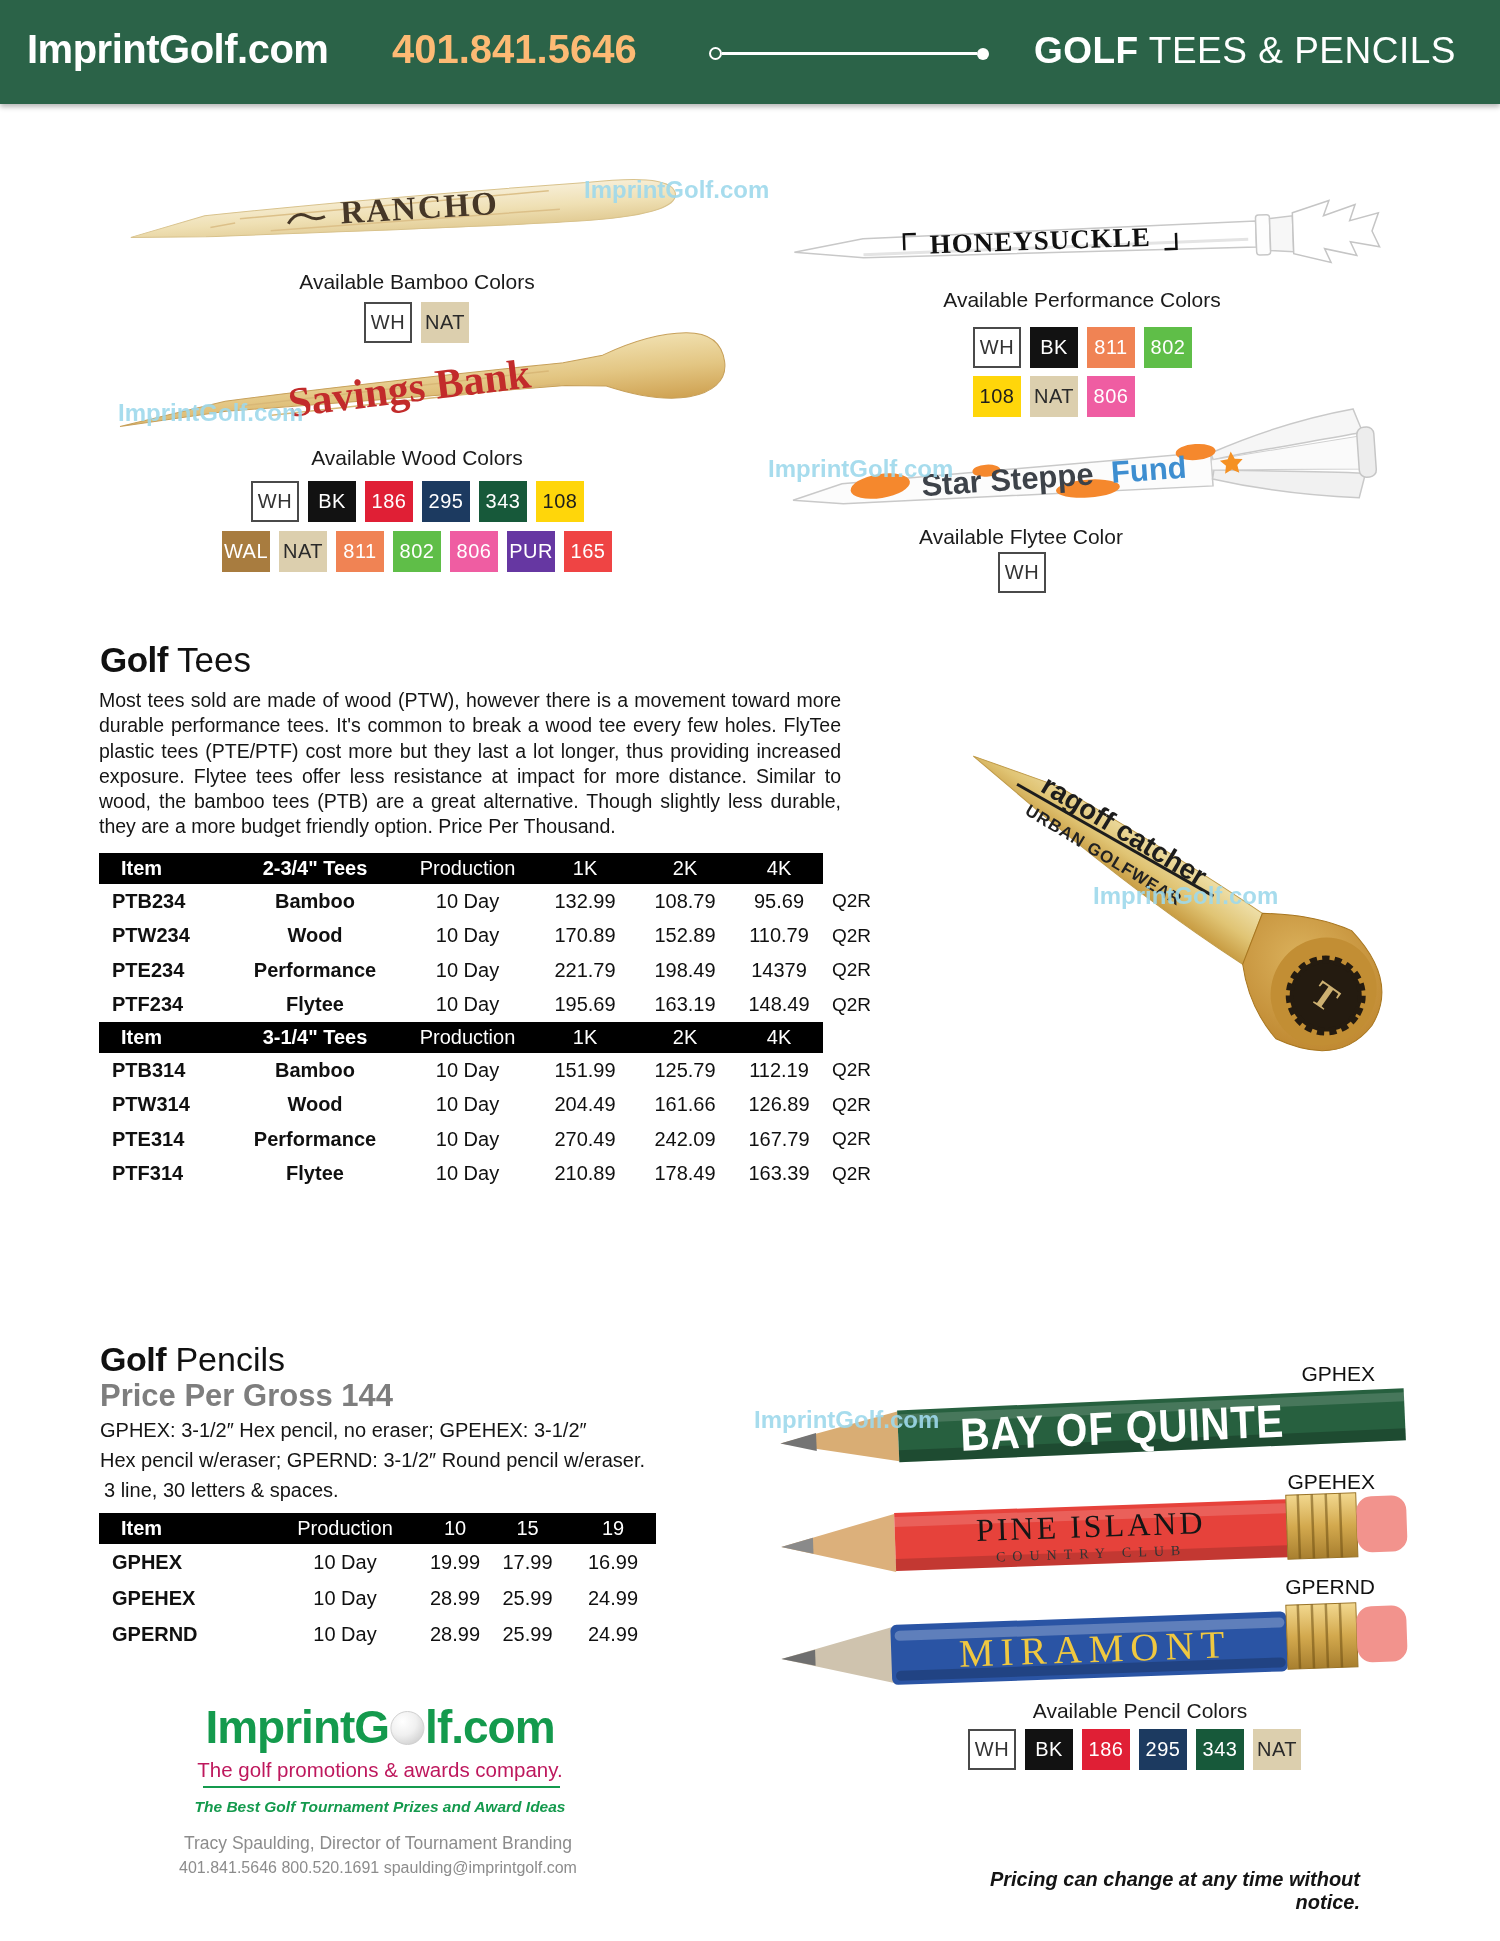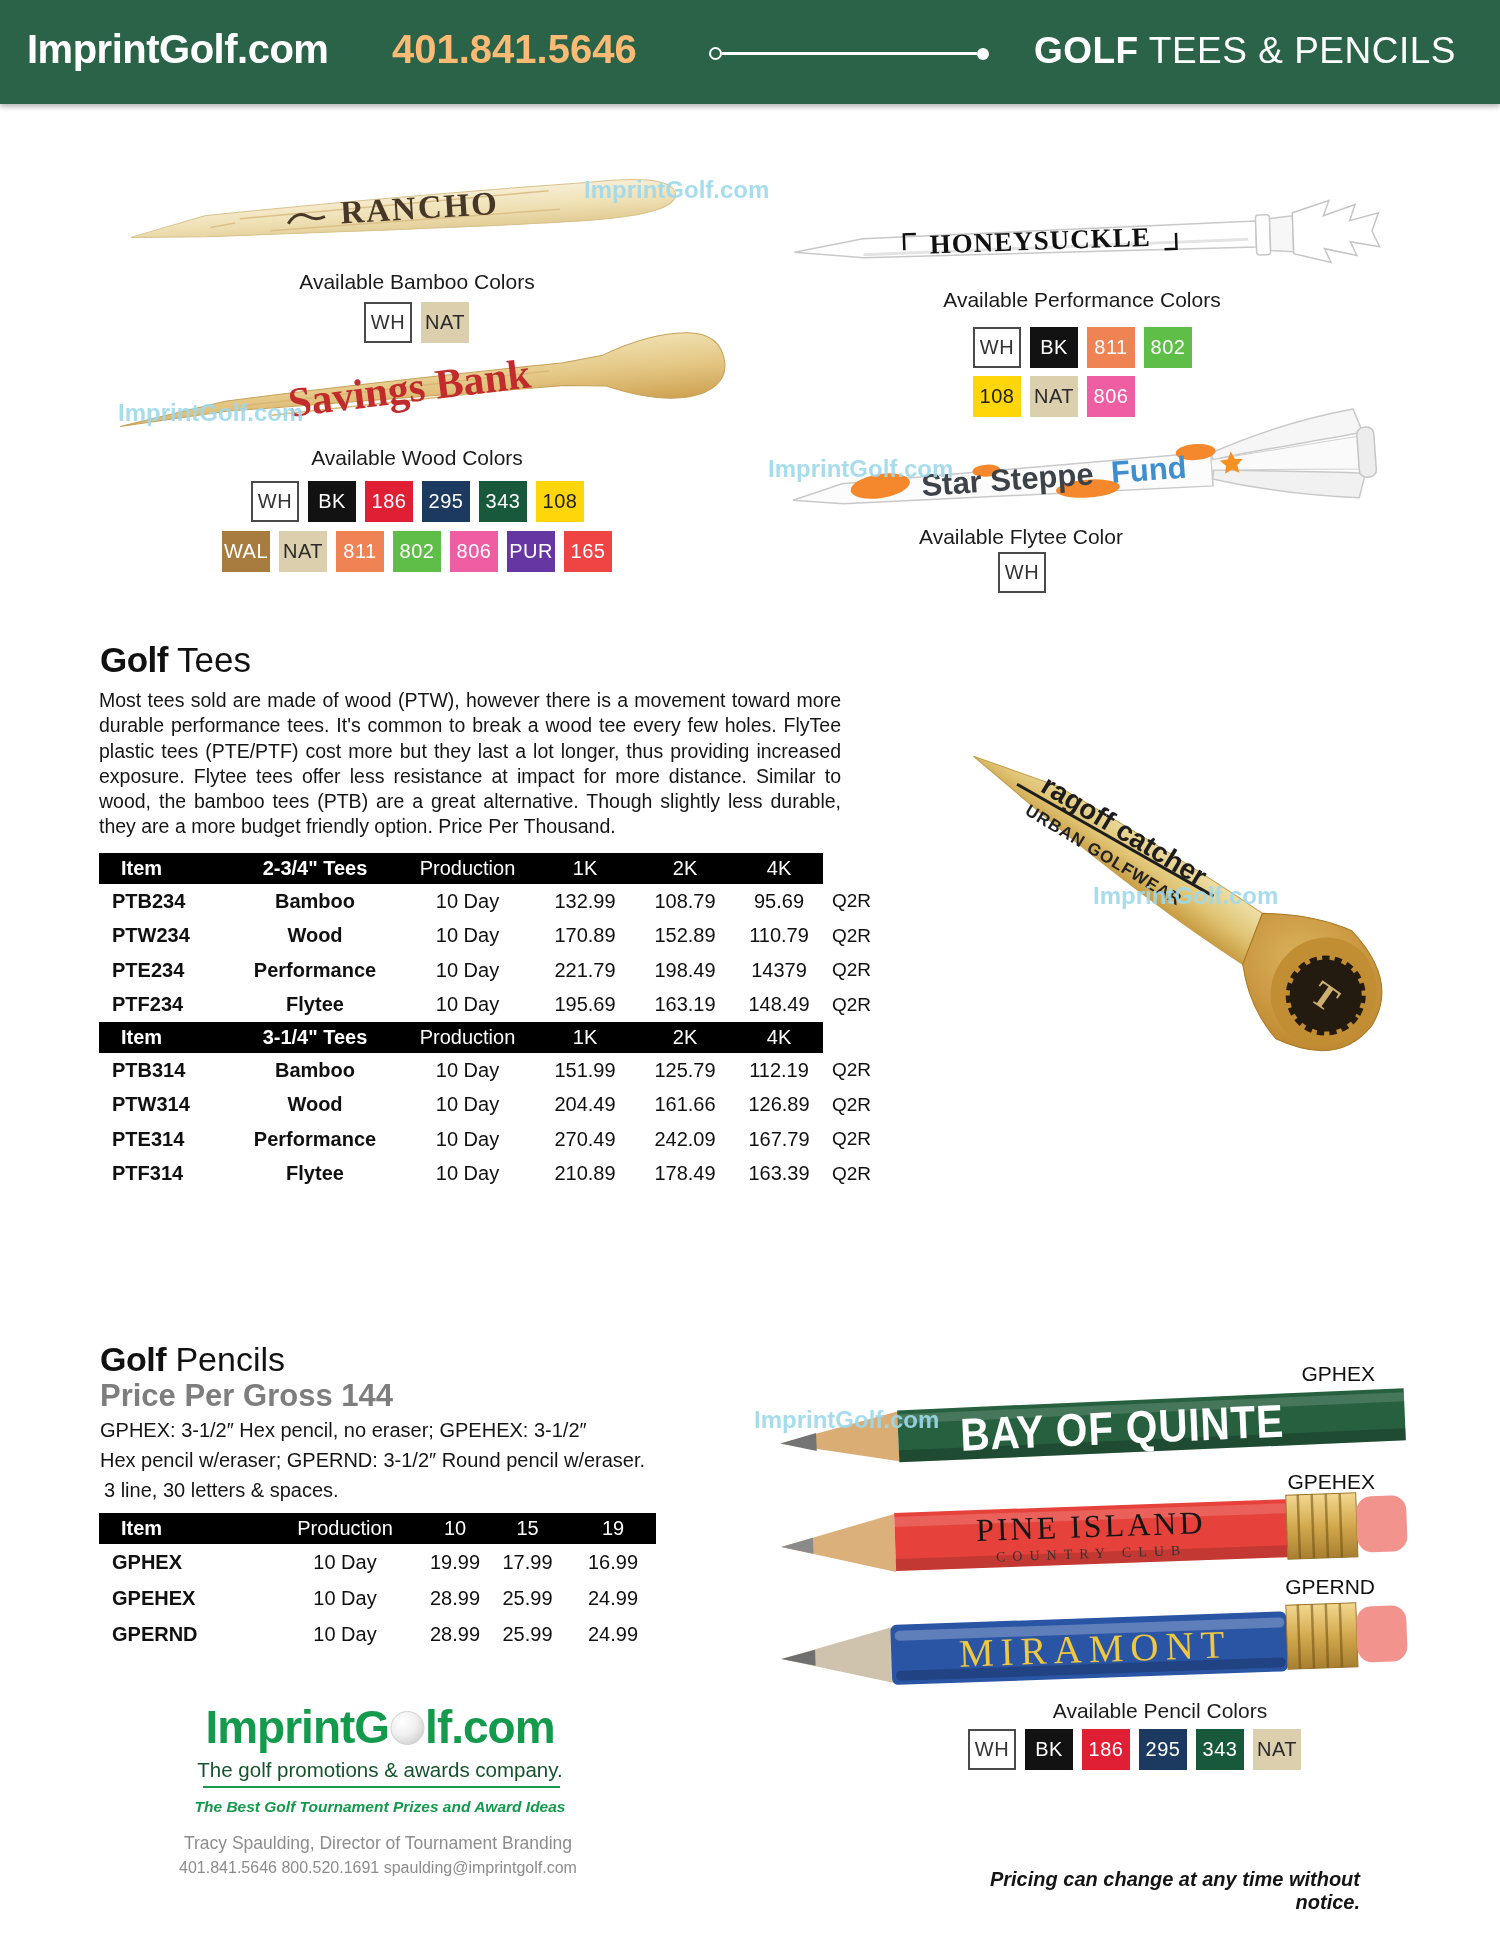--- a/index.html
+++ b/index.html
@@ -59,21 +59,21 @@
   .pencil-label{position:absolute;font-size:21px;color:#111;width:225px;text-align:right;}
   .pricing-note{position:absolute;left:940px;top:1868px;width:420px;text-align:right;
                 font-size:20px;font-weight:bold;font-style:italic;color:#141414;}
 
   
   .f-center{position:absolute;transform:translateX(-50%);white-space:nowrap;text-align:center;}
   .footer-logo{font-size:46px;font-weight:bold;color:#149a4d;letter-spacing:-1px;}
   .golf-ball{display:inline-block;width:32px;height:32px;border-radius:50%;margin:0 1px -2px 1px;
              background:radial-gradient(circle at 35% 30%, #ffffff 0%, #f0f0f0 45%, #c2c2c2 100%);
              border:1px solid #cfcfcf;}
-  .footer-tagline{font-size:20.5px;color:#14532d;text-align:right;}
+  .footer-tagline{font-size:20.5px;color:#be185d;text-align:right;}
   .footer-underline{position:absolute;left:203px;top:1786px;width:357px;height:2px;background:#149a4d;}
   .footer-slogan{font-size:15.5px;font-weight:bold;font-style:italic;color:#149a4d;}
   .footer-contact{font-size:17.5px;color:#8c8c8c;}
   .footer-contact2{font-size:16px;color:#8c8c8c;}
 
   .img{position:absolute;}
 </style>
 </head>
 <body>
 
@@ -398,21 +398,21 @@
     <polygon points="8,50 42,42 42,58" fill="#6f6f6f"></polygon>
     <rect x="118" y="20" width="396" height="60" rx="6" fill="#2a54a4"></rect>
     <rect x="122" y="26" width="390" height="10" rx="5" fill="rgba(255,255,255,.25)"></rect>
     <rect x="122" y="66" width="390" height="10" rx="5" fill="rgba(0,0,0,.2)"></rect>
     <rect x="514" y="14" width="70" height="64" fill="url(#gold2)" stroke="#9a7428" stroke-width="1"></rect>
     <path d="M526,14 V78 M540,14 V78 M554,14 V78 M568,14 V78" stroke="rgba(110,78,18,.55)" stroke-width="2.5"></path>
     <rect x="584" y="18" width="50" height="56" rx="15" fill="#f2938d"></rect>
     <text x="322" y="64" text-anchor="middle" class="fserif" font-family="Liberation Serif, serif" font-size="39" letter-spacing="7" fill="#f0c840">MIRAMONT</text>
   </svg>
 
-  <div class="caption" style="left:1140px;top:1699px;margin-left:20px;">Available Pencil Colors</div>
+  <div class="caption" style="left:1140px;top:1699px;">Available Pencil Colors</div>
   <div class="swatch-row" style="left:968px;top:1729px;">
       <div class="swatch" style="background: rgb(255, 255, 255); color: rgb(51, 51, 51); border: 2px solid rgb(74, 74, 74);">WH</div>
       <div class="swatch" style="background: rgb(18, 18, 18); color: rgb(255, 255, 255);">BK</div>
       <div class="swatch" style="background: rgb(224, 31, 53); color: rgb(255, 255, 255);">186</div>
       <div class="swatch" style="background: rgb(28, 58, 96); color: rgb(255, 255, 255);">295</div>
       <div class="swatch" style="background: rgb(23, 89, 58); color: rgb(255, 255, 255);">343</div>
       <div class="swatch" style="background: rgb(220, 207, 174); color: rgb(42, 42, 42);">NAT</div>
     </div>
 
   <div class="f-center footer-logo" style="left:380px;top:1700px;"><span>ImprintG</span><span class="golf-ball"></span><span>lf.com</span></div>

